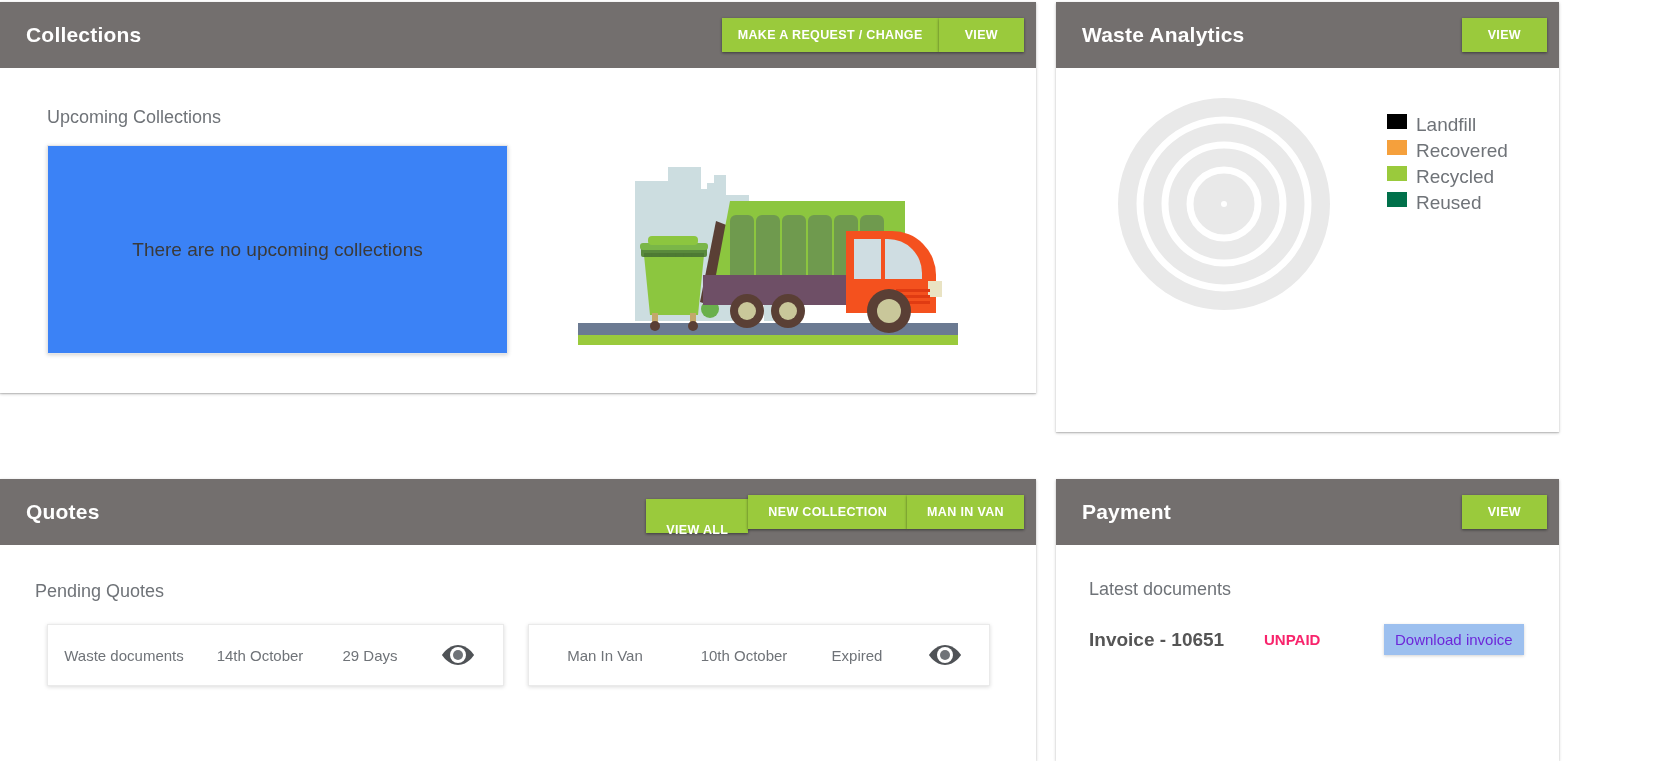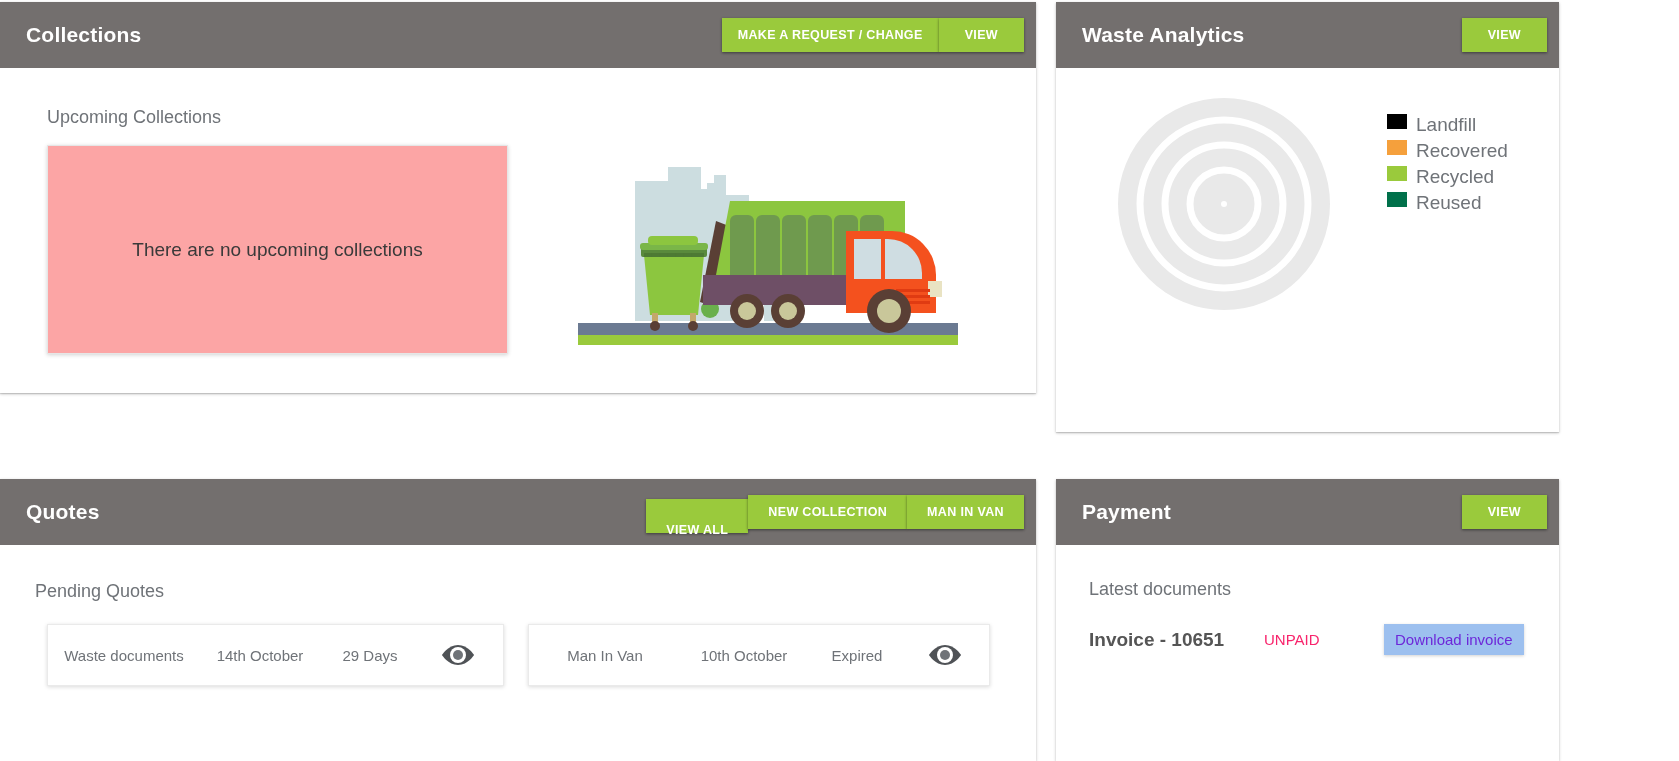--- a/index.html
+++ b/index.html
@@ -66,21 +66,21 @@
   }
 
   
   #collections-card { left: 0; top: 2px; width: 1036px; height: 391px; }
   #collections-body { height: 325px; }
   #upcoming-label { position: absolute; left: 47px; top: 39px; }
   #no-collections-box {
     position: absolute;
     left: 47px; top: 77px;
     width: 461px; height: 209px;
-    background: #fca5a5;
+    background: #3b82f6;
     border: 1px solid #e6e6e6;
     box-shadow: 0 1px 4px rgba(0,0,0,0.18);
     display: flex; align-items: center; justify-content: center;
   }
   #no-collections-text {
     color: #3a3a3a;
     font-size: 19px;
   }
   #truck-illustration {
     position: absolute;
@@ -146,21 +146,21 @@
   }
   #invoice-name {
     color: #555555;
     font-size: 19px;
     font-weight: bold;
     width: 175px;
   }
   #invoice-status {
     color: #f8246c;
     font-size: 15px;
-    font-weight: normal;
+    font-weight: bold;
     width: 120px;
   }
   #download-invoice-btn {
     background: #9dc0ef;
     color: #6d28d9;
     border: none;
     font-family: "Liberation Sans", sans-serif;
     font-size: 15px;
     padding: 7px 11px;
     cursor: pointer;

